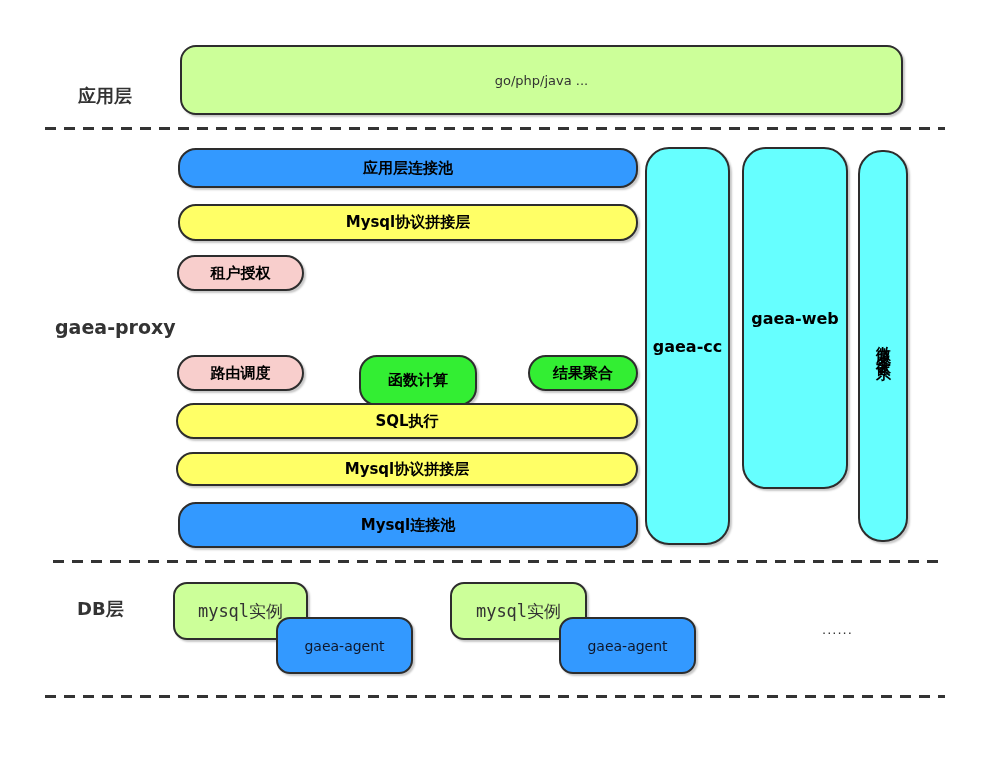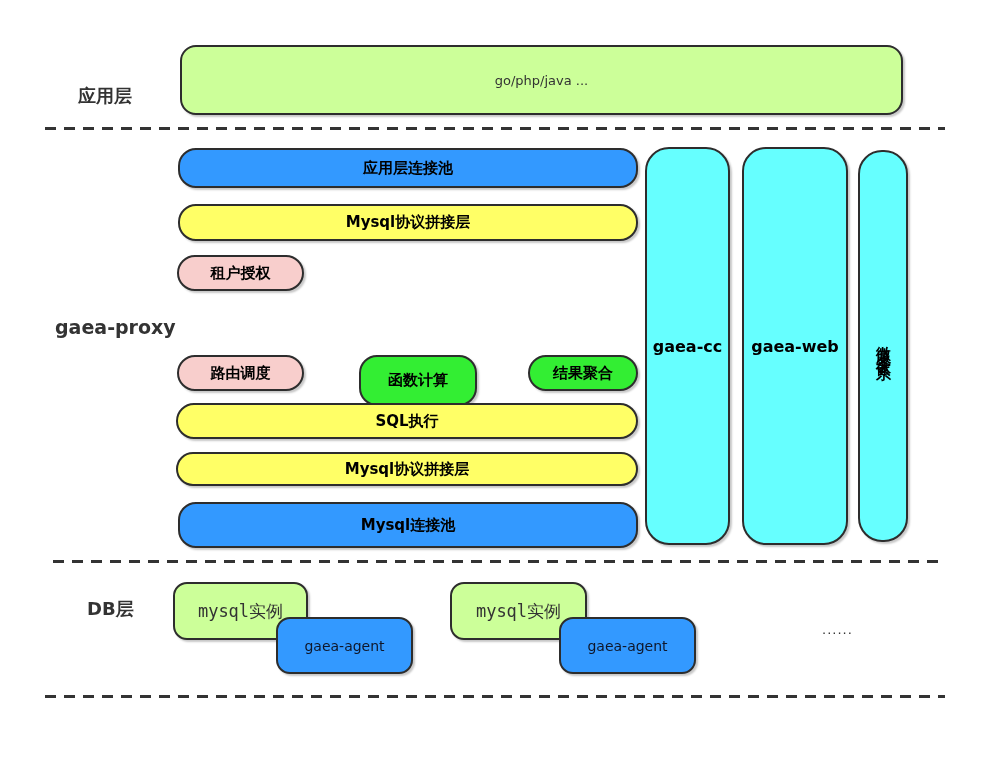--- a/index.html
+++ b/index.html
@@ -89,27 +89,27 @@
   <div class="box c-green r18" style="left:528px; top:355px; width:110px; height:36px;">结果聚合</div>
 
   <div class="box c-yellow r18" style="left:176px; top:403px; width:462px; height:36px;">SQL执行</div>
 
   <div class="box c-yellow r18" style="left:176px; top:452px; width:462px; height:34px;">Mysql协议拼接层</div>
 
   <div class="box c-blue r18" style="left:178px; top:502px; width:460px; height:46px;">Mysql连接池</div>
 
   <div class="box c-cyan r20 col-text" style="left:645px; top:147px; width:85px; height:398px;">gaea-cc</div>
 
-  <div class="box c-cyan r20 col-text" style="left:742px; top:147px; width:106px; height:398px;">gaea-web</div>
+  <div class="box c-cyan r20 col-text" style="left:742px; top:147px; width:106px; height:342px;">gaea-web</div>
 
   <div class="box c-cyan r20 vertical" style="left:858px; top:150px; width:50px; height:392px;">微服务体系</div>
 
   <div class="dash" style="left:53px; top:560px; width:892px;"></div>
 
-  <div class="layer-label" style="left:87px; top:597px;">DB层</div>
+  <div class="layer-label" style="left:77px; top:597px;">DB层</div>
 
   <div class="box c-lgreen r14 mono-text" style="left:173px; top:582px; width:135px; height:58px;">mysql实例</div>
 
   <div class="box c-blue r14 agent-text" style="left:276px; top:617px; width:137px; height:57px; z-index:2;">gaea-agent</div>
 
   <div class="box c-lgreen r14 mono-text" style="left:450px; top:582px; width:137px; height:58px;">mysql实例</div>
 
   <div class="box c-blue r14 agent-text" style="left:559px; top:617px; width:137px; height:57px; z-index:2;">gaea-agent</div>
 
   <div class="ellipsis" style="left:815px; top:622px; width:45px; text-align:center;">......</div>

